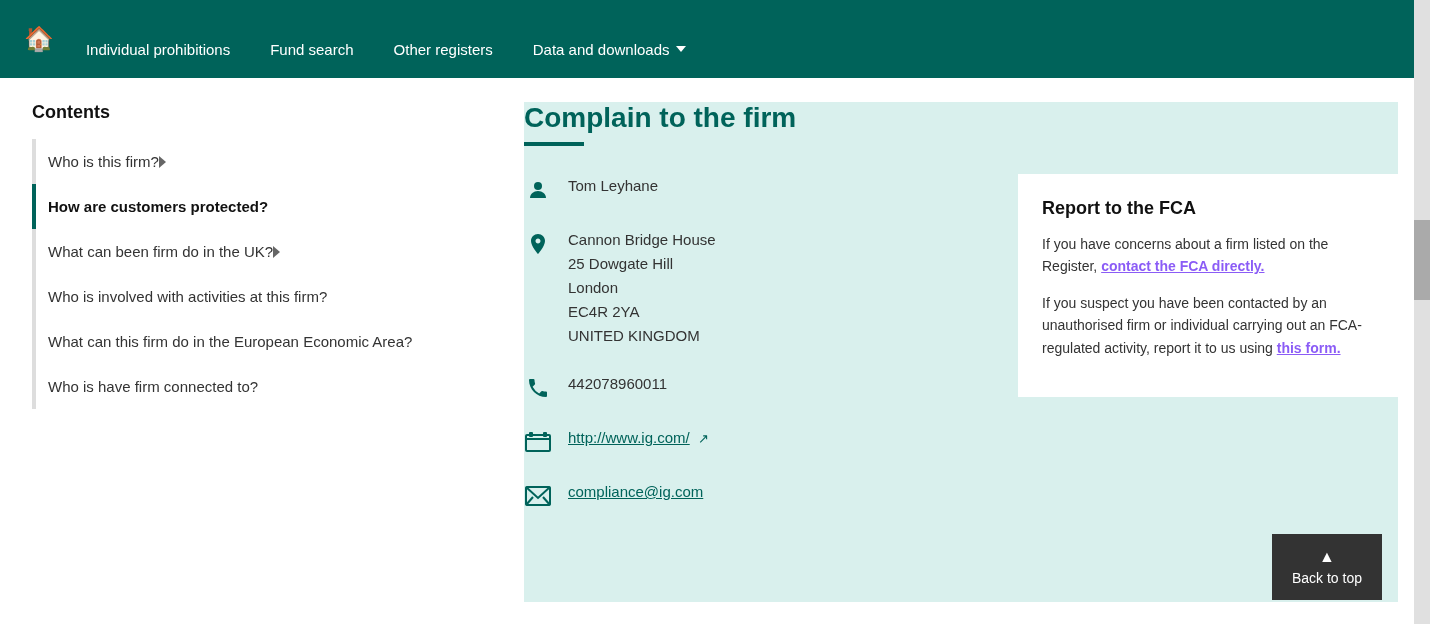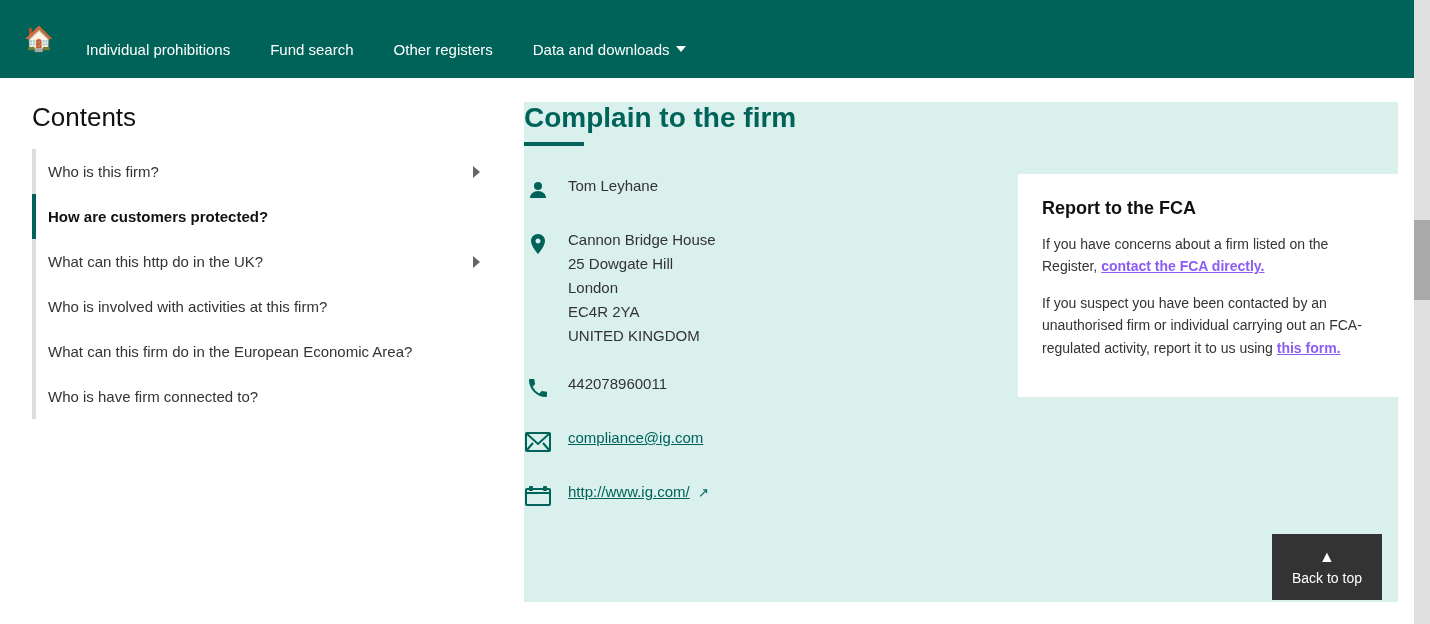--- a/index.html
+++ b/index.html
@@ -47,29 +47,29 @@
       padding: 24px 32px;
       gap: 32px;
     }
 
     
     .sidebar {
       width: 460px;
       flex-shrink: 0;
     }
     .contents-title {
-      font-size: 26px;
-      font-weight: normal;
+      font-size: 18px;
+      font-weight: bold;
       margin-bottom: 16px;
       color: #111;
     }
     .sidebar-item {
       display: flex;
       align-items: center;
-      justify-content: space-between;
+      justify-content: flex-start;
       border-left: 4px solid #ddd;
       padding: 14px 12px;
       cursor: pointer;
       color: #333;
       font-size: 15px;
       border-bottom: none;
     }
     .sidebar-item.active {
       border-left: 4px solid #00635a;
       font-weight: bold;
@@ -221,21 +221,21 @@
     <div class="contents-title">Contents</div>
 
     <div class="sidebar-item">
       <span>Who is this firm?</span>
       <span class="chevron-right"></span>
     </div>
     <div class="sidebar-item active">
       <span>How are customers protected?</span>
     </div>
     <div class="sidebar-item">
-      <span>What can this http do in the UK?</span>
+      <span>What can been firm do in the UK?</span>
       <span class="chevron-right"></span>
     </div>
     <div class="sidebar-item">
       <span>Who is involved with activities at this firm?</span>
     </div>
     <div class="sidebar-item">
       <span>What can this firm do in the European Economic Area?</span>
     </div>
     <div class="sidebar-item">
       <span>Who is have firm connected to?</span>
@@ -279,44 +279,44 @@
           <div class="contact-icon">
             <svg width="24" height="24" viewBox="0 0 24 24" fill="#00635a">
               <path d="M6.62 10.79a15.05 15.05 0 006.59 6.59l2.2-2.2a1 1 0 011.01-.24c1.12.37 2.33.57 3.58.57a1 1 0 011 1V20a1 1 0 01-1 1C10.61 21 3 13.39 3 4a1 1 0 011-1h3.5a1 1 0 011 1c0 1.25.2 2.45.57 3.58a1 1 0 01-.25 1.01l-2.2 2.2z"></path>
             </svg>
           </div>
           <div class="contact-text">442078960011</div>
         </div>
 
         <div class="contact-row">
           <div class="contact-icon">
+            <svg width="26" height="22" viewBox="0 0 26 22" fill="none">
+              <rect x="1" y="4" width="24" height="16" rx="1" stroke="#00635a" stroke-width="2" fill="none"></rect>
+              <line x1="1" y1="8" x2="25" y2="8" stroke="#00635a" stroke-width="2"></line>
+              <rect x="4" y="1" width="4" height="5" rx="1" fill="#00635a"></rect>
+              <rect x="18" y="1" width="4" height="5" rx="1" fill="#00635a"></rect>
+            </svg>
+          </div>
+          <div class="contact-text">
+            <a href="#">http://www.ig.com/</a>
+            <span style="font-size:13px; margin-left:4px; color:#00635a;">↗</span>
+          </div>
+        </div>
+
+        <div class="contact-row">
+          <div class="contact-icon">
             <svg width="26" height="20" viewBox="0 0 26 20" fill="none">
               <rect x="1" y="1" width="24" height="18" rx="1" stroke="#00635a" stroke-width="2" fill="none"></rect>
               <polyline points="1,1 13,12 25,1" stroke="#00635a" stroke-width="2" fill="none"></polyline>
               <line x1="1" y1="19" x2="8" y2="11" stroke="#00635a" stroke-width="2"></line>
               <line x1="25" y1="19" x2="18" y2="11" stroke="#00635a" stroke-width="2"></line>
             </svg>
           </div>
           <div class="contact-text">
             <a href="#">compliance@ig.com</a>
-          </div>
-        </div>
-
-        <div class="contact-row">
-          <div class="contact-icon">
-            <svg width="26" height="22" viewBox="0 0 26 22" fill="none">
-              <rect x="1" y="4" width="24" height="16" rx="1" stroke="#00635a" stroke-width="2" fill="none"></rect>
-              <line x1="1" y1="8" x2="25" y2="8" stroke="#00635a" stroke-width="2"></line>
-              <rect x="4" y="1" width="4" height="5" rx="1" fill="#00635a"></rect>
-              <rect x="18" y="1" width="4" height="5" rx="1" fill="#00635a"></rect>
-            </svg>
-          </div>
-          <div class="contact-text">
-            <a href="#">http://www.ig.com/</a>
-            <span style="font-size:13px; margin-left:4px; color:#00635a;">↗</span>
           </div>
         </div>
 
       </div>
 
       <div class="report-panel">
         <div class="report-title">Report to the FCA</div>
         <p class="report-text">
           <span>If you have concerns about a firm listed on the Register,</span>
           <a href="#">contact the FCA directly.</a>

